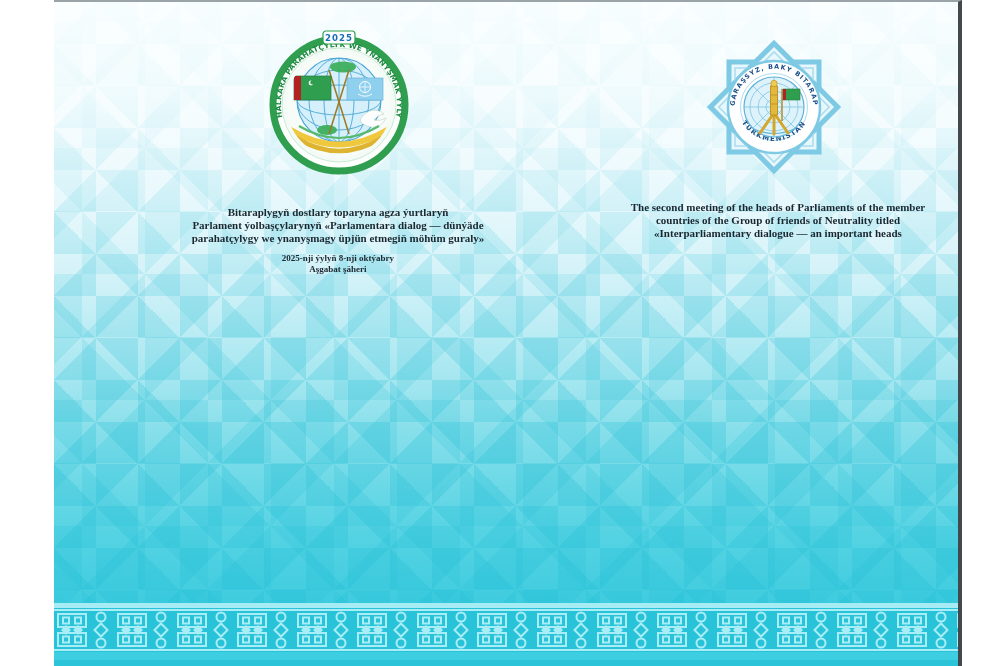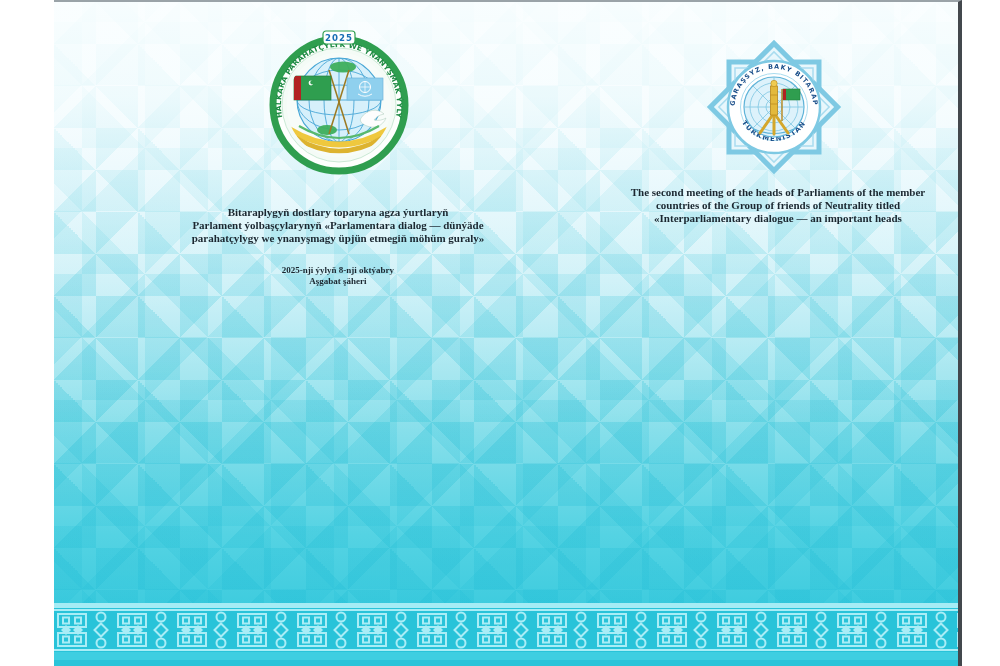--- a/index.html
+++ b/index.html
@@ -36,23 +36,23 @@
   .bottom-strip-a { position:absolute; left:0; right:0; top:650px; height:8px;  background:#3ECEE1; }
   .bottom-strip-b { position:absolute; left:0; right:0; top:658px; height:8px;  background:#2BC4D9; }
 
   
   .emblem-left  { position:absolute; left:215px; top:28px;  width:140px; height:148px; }
   .emblem-right { position:absolute; left:652px; top:35px;  width:136px; height:140px; }
 
   
   .panel-text { position:absolute; width:340px; text-align:center; color:#1B2730; font-weight:bold; }
   .panel-text.left  { left:114px; top:204px;text-align:center; }
-  .panel-text.right { left:554px; top:184px; }
+  .panel-text.right { left:554px; top:199px; }
   .title-line { font-size:11px; line-height:13px; white-space:nowrap; }
-  .meta { margin-top:20px; font-size:9px; line-height:11px; }
+  .meta { margin-top:8px; font-size:9px; line-height:11px; }
 </style>
 </head>
 <body>
 
 <div class="stage">
   <div class="document">
     <div class="wash"></div>
 
     <svg class="emblem-left" viewBox="0 0 140 148">
       <defs>

